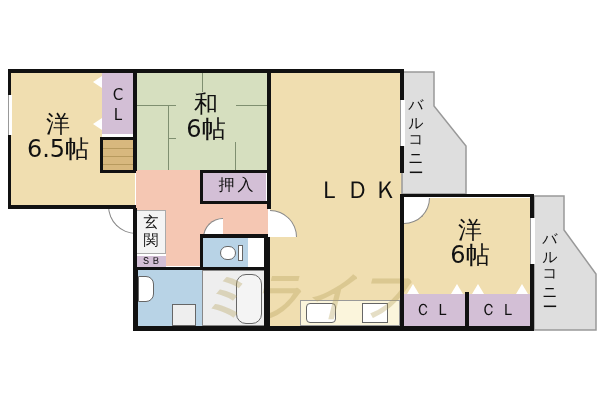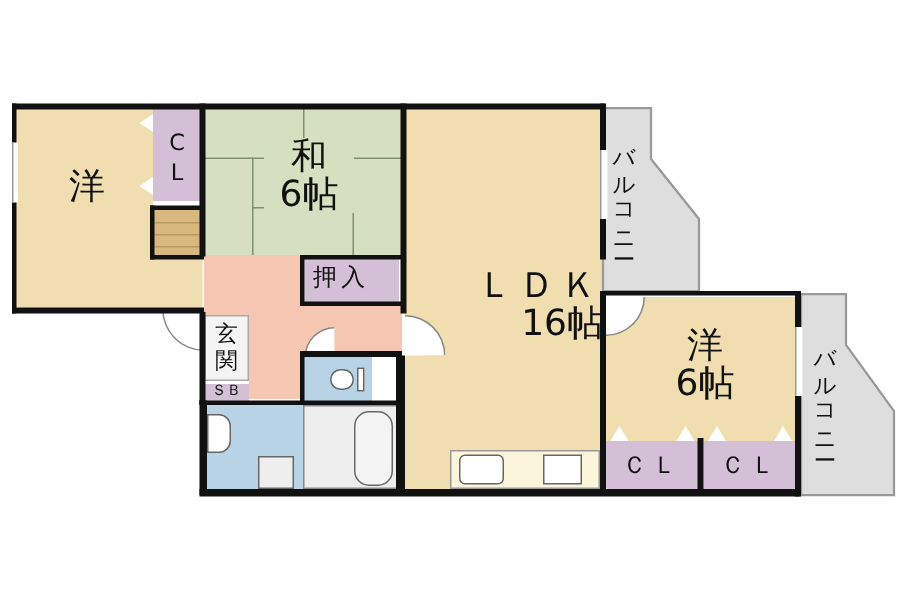--- a/index.html
+++ b/index.html
@@ -15,20 +15,21 @@
 </style>
 </head>
 <body>
 
 <div class="abs" style="left:0;top:0;width:600px;height:400px;">
 
   <div class="abs" style="left:10px;top:72px;width:92px;height:74px;background:#f0deb0;"></div>
   <div class="abs" style="left:10px;top:140px;width:125px;height:65px;background:#f0deb0;"></div>
   <div class="room-label" style="left:14px;top:112px;width:88px;font-size:24px;">
     <div>洋</div>
+    <div>6.5帖</div>
   </div>
 
   <div class="abs" style="left:102px;top:72px;width:32px;height:62px;background:#d3bfd6;"></div>
   <div class="room-label" style="left:102px;top:86px;width:32px;font-size:15px;line-height:1.3;">
     <div>C</div>
     <div>L</div>
   </div>
 
   <div class="tri" style="left:93px;top:76px;border-top:6px solid transparent;border-bottom:6px solid transparent;border-right:9px solid #fff;"></div>
   <div class="tri" style="left:93px;top:118px;border-top:6px solid transparent;border-bottom:6px solid transparent;border-right:9px solid #fff;"></div>
@@ -43,21 +44,21 @@
   <div class="tatami" style="left:168px;top:105px;width:1px;height:65px;"></div>
   <div class="tatami" style="left:235px;top:105px;width:1px;height:65px;"></div>
   <div class="tatami" style="left:202px;top:72px;width:1px;height:33px;"></div>
   <div class="tatami" style="left:168px;top:138px;width:67px;height:1px;"></div>
   <div class="room-label" style="left:176px;top:92px;width:60px;font-size:24px;background:#d6dfbf;">
     <div>和</div>
     <div>6帖</div>
   </div>
 
   <div class="abs" style="left:203px;top:172px;width:63px;height:30px;background:#d3bfd6;"></div>
-  <div class="room-label" style="left:196px;top:177px;width:63px;font-size:16px;letter-spacing:3px;">押入</div>
+  <div class="room-label" style="left:206px;top:177px;width:63px;font-size:16px;letter-spacing:3px;">押入</div>
 
   <div class="abs" style="left:136px;top:170px;width:66px;height:42px;background:#f5c7b3;"></div>
   <div class="abs" style="left:166px;top:204px;width:102px;height:30px;background:#f5c7b3;"></div>
   <div class="abs" style="left:166px;top:230px;width:36px;height:36px;background:#f5c7b3;"></div>
 
   <div class="abs" style="left:136px;top:210px;width:30px;height:44px;background:#f4f4f4;border:1px solid #aaa;"></div>
   <div class="room-label" style="left:136px;top:213px;width:30px;font-size:15px;line-height:1.2;">
     <div>玄</div>
     <div>関</div>
   </div>
@@ -75,21 +76,20 @@
   <div class="abs" style="left:136px;top:270px;width:66px;height:56px;background:#b8d3e6;"></div>
   <div class="abs" style="left:138px;top:276px;width:16px;height:26px;background:#fff;border:1px solid #666;border-radius:0 8px 8px 0;"></div>
   <div class="abs" style="left:172px;top:304px;width:24px;height:22px;background:#eee;border:1px solid #666;"></div>
 
   <div class="abs" style="left:202px;top:270px;width:64px;height:56px;background:#eeeeee;border:1px solid #888;"></div>
   <div class="abs" style="left:236px;top:274px;width:26px;height:50px;background:#f4f4f4;border:1px solid #666;border-radius:10px;"></div>
 
   <div class="abs" style="left:270px;top:72px;width:132px;height:256px;background:#f0deb0;"></div>
   <div class="room-label" style="left:270px;top:178px;width:132px;font-size:24px;text-align:right;">
     <div style="letter-spacing:4px;">ＬＤＫ</div>
-    <div>16帖</div>
   </div>
   <div class="door-arc" style="left:270px;top:210px;width:27px;height:27px;border-radius:0 27px 0 0;border-left:none;border-bottom:none;"></div>
 
   <div class="abs" style="left:300px;top:300px;width:100px;height:26px;background:#fbf5dc;border:1px solid #999;"></div>
   <div class="abs" style="left:306px;top:303px;width:30px;height:20px;background:#fff;border:1px solid #666;border-radius:4px;"></div>
   <div class="abs" style="left:362px;top:303px;width:26px;height:20px;background:#fff;border:1px solid #666;"></div>
 
   <svg class="abs" style="left:400px;top:70px;" width="70" height="126">
     <polygon points="2,2 34,2 34,36 66,76 66,124 2,124" fill="#dedede" stroke="#999" stroke-width="1.5"></polygon>
   </svg>
@@ -109,20 +109,21 @@
   <div class="tri" style="left:407px;top:284px;border-left:6px solid transparent;border-right:6px solid transparent;border-bottom:10px solid #fff;"></div>
   <div class="tri" style="left:451px;top:284px;border-left:6px solid transparent;border-right:6px solid transparent;border-bottom:10px solid #fff;"></div>
   <div class="tri" style="left:472px;top:284px;border-left:6px solid transparent;border-right:6px solid transparent;border-bottom:10px solid #fff;"></div>
   <div class="tri" style="left:516px;top:284px;border-left:6px solid transparent;border-right:6px solid transparent;border-bottom:10px solid #fff;"></div>
 
   <svg class="abs" style="left:532px;top:194px;" width="68" height="138">
     <polygon points="2,2 32,2 32,36 64,80 64,136 2,136" fill="#dedede" stroke="#999" stroke-width="1.5"></polygon>
   </svg>
   <div class="abs vtext" style="left:540px;top:222px;height:100px;">バルコニー</div>
 
+  <div class="abs" style="left:200px;top:262px;width:240px;font-size:50px;font-weight:bold;color:rgba(180,160,90,0.35);letter-spacing:2px;white-space:nowrap;font-style:italic;">ミライフ</div>
 
   <div class="wall" style="left:8px;top:69px;width:395px;height:4px;"></div>
 
   <div class="wall" style="left:8px;top:69px;width:3px;height:140px;"></div>
   <div class="thin" style="left:8px;top:95px;width:3px;height:40px;background:#fff;border-left:1px solid #999;"></div>
 
   <div class="wall" style="left:8px;top:205px;width:128px;height:4px;"></div>
 
   <div class="wall" style="left:133px;top:69px;width:4px;height:102px;"></div>
   <div class="wall" style="left:100px;top:137px;width:36px;height:3px;"></div>

